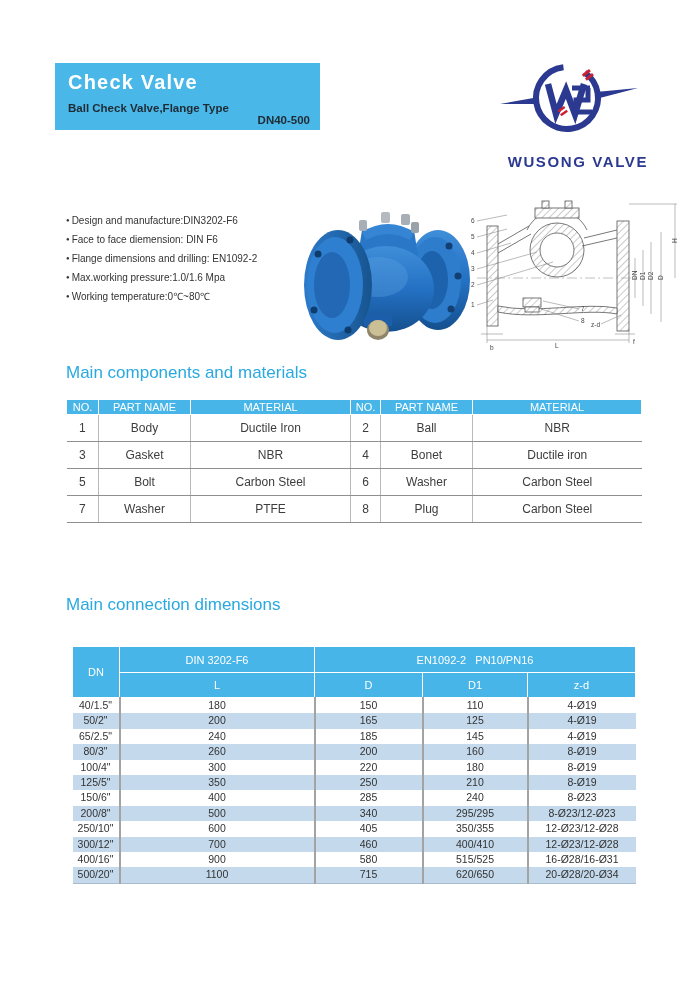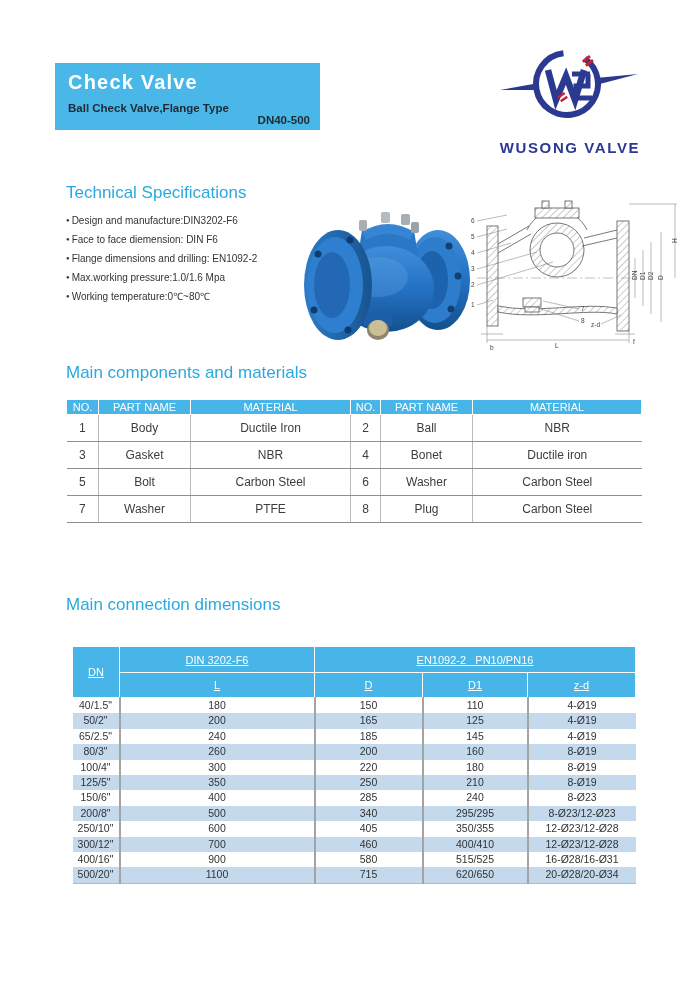--- a/index.html
+++ b/index.html
@@ -6,41 +6,41 @@
   body { background:#e8e8e8; font-family:"Liberation Sans", sans-serif; }
   #page { position:relative; width:700px; height:1001px; background:#ffffff; margin:0 auto; overflow:hidden; }
 
   
   .header-box { position:absolute; left:55px; top:63px; width:265px; height:67px; background:#49b7e8; }
   .header-title { position:absolute; left:13px; top:8px; font-size:20px; font-weight:bold; color:#ffffff; letter-spacing:1.2px; }
   .header-sub { position:absolute; left:13px; top:39px; width:242px; display:flex; font-size:11.5px; color:#1f2a33; font-weight:bold;flex-direction:column; }
   .header-sub .dn { margin-left:auto; }
 
   
-  .logo { position:absolute; left:492px; top:38px; width:156px; text-align:center; }
+  .logo { position:absolute; left:492px; top:52px; width:156px; text-align:right; }
   .logo-brand { font-size:15px; font-weight:bold; color:#2b3990; letter-spacing:1.6px; margin-top:1px; white-space:nowrap; }
 
   
   .sec-title { position:absolute; color:#2aa9e0; font-size:17px; }
 
   
   .spec-list { position:absolute; left:66px; top:211px; list-style:none; }
   .spec-list li { font-size:10px; color:#333; line-height:18px; white-space:nowrap; }
   .spec-list li::before { content:"●"; font-size:6px; vertical-align:2px; margin-right:2px; color:#333; }
 
   
   table { border-collapse:collapse; table-layout:fixed; }
   .comp { position:absolute; left:66px; top:399px; width:575px; }
   .comp th { background:#47b5e8; color:#fff; font-weight:normal; font-size:11px; height:15px; border:1px solid #fff; }
   .comp td { font-size:12px; color:#3d3d3d; text-align:center; height:27px; border-bottom:1px solid #8f8f8f; border-left:1px solid #b9b9b9; background:#fff; }
   .comp td:first-child { border-left:none; }
 
   
   .dims { position:absolute; left:72px; top:646px; width:563px; }
-  .dims th { background:#47b5e8; color:#fff; font-weight:normal; font-size:11px; border:1px solid #fff; white-space:pre;text-decoration:underline; }
+  .dims th { background:#47b5e8; color:#fff; font-weight:normal; font-size:11px; border:1px solid #fff; white-space:pre; }
   .dims thead tr:first-child th { height:26px; }
   .dims thead tr:last-child th { height:25px; }
   .dims td { font-size:10.5px; color:#333; text-align:center; height:15.4px; line-height:15.4px; padding:0; border-left:2px solid #a3a3a3; white-space:nowrap; }
   .dims td:first-child { border-left:none; }
   .dims tbody tr.stripe td { background:#c4d9ec; }
   .dims tbody tr:last-child td { border-bottom:1px solid #a9bccb; }
 
   .abs { position:absolute; }
   svg text { font-family:"Liberation Sans", sans-serif; }
 </style>
@@ -75,21 +75,20 @@
       <path d="M98,36 L80,36 M96,36 L96,48 L84,48 L84,60 M84,60 L100,60" fill="none" stroke="#2b3990" stroke-width="5"></path>
 
       <g fill="#cf2030" transform="translate(72,54) rotate(55)">
         <rect x="0" y="0" width="2.4" height="8"></rect>
         <rect x="4.5" y="0" width="2.4" height="8"></rect>
       </g>
     </svg>
     <div class="logo-brand">WUSONG VALVE</div>
   </div>
 
-  <div class="sec-title" style="left:66px;top:183px;">Technical Specifications</div>
   <ul class="spec-list">
       <li>Design and manufacture:DIN3202-F6</li>
       <li>Face to face diemension: DIN F6</li>
       <li>Flange dimensions and drilling: EN1092-2</li>
       <li>Max.working pressure:1.0/1.6 Mpa</li>
       <li>Working temperature:0℃~80℃</li>
     </ul>
 
   <svg class="abs" style="left:298px;top:192px;" width="178" height="155" viewBox="0 0 178 155">
     <defs>

